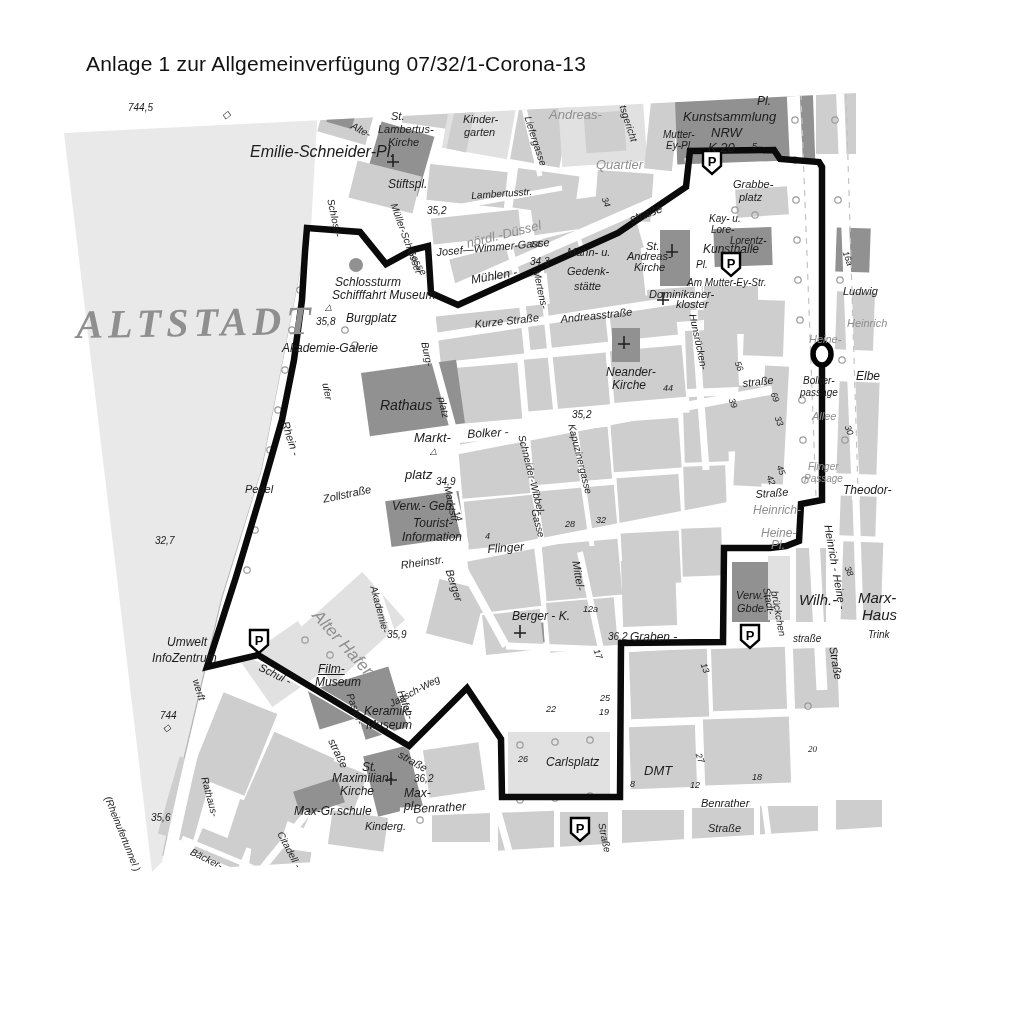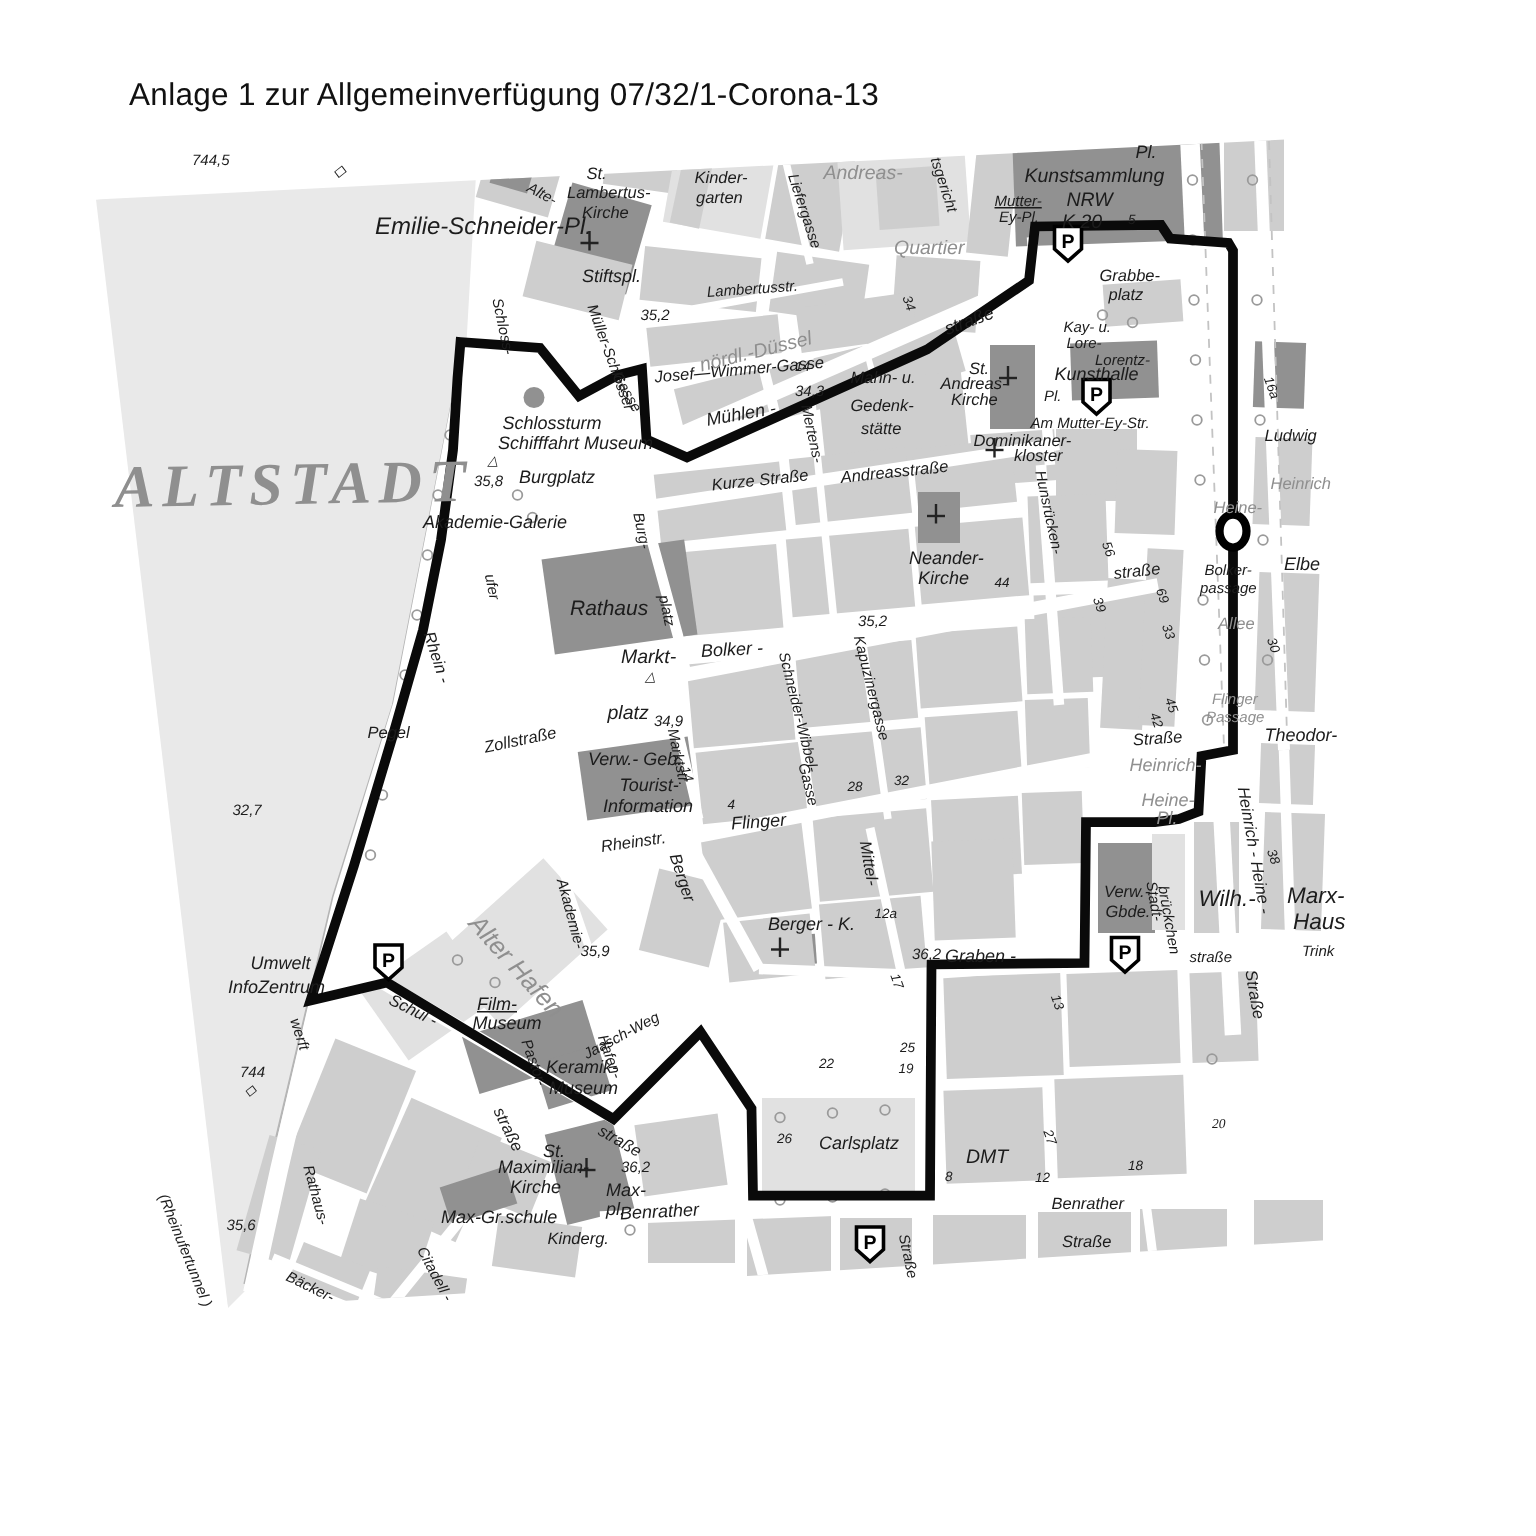--- a/index.html
+++ b/index.html
@@ -251,21 +251,21 @@
         <div class="lbl" style="left: 250px; top: 144px; font-size: 16px;">Emilie-Schneider-Pl.</div>
         <div class="lbl" style="left: 391px; top: 111px; font-size: 11px;">St.</div>
         <div class="lbl" style="left: 378px; top: 124px; font-size: 11px;">Lambertus-</div>
         <div class="lbl" style="left: 388px; top: 137px; font-size: 11px;">Kirche</div>
         <div class="lbl" style="left: 463px; top: 114px; font-size: 11px;">Kinder-</div>
         <div class="lbl" style="left: 464px; top: 127px; font-size: 11px;">garten</div>
         <div class="lbl" style="left: 532px; top: 115px; font-size: 10px; transform: rotate(72deg);">Liefergasse</div>
         <div class="lbl g" style="left: 549px; top: 108px; font-size: 13px;">Andreas-</div>
         <div class="lbl g" style="left: 596px; top: 158px; font-size: 13px;">Quartier</div>
         <div class="lbl" style="left: 627px; top: 104px; font-size: 10px; transform: rotate(72deg);">tsgericht</div>
-        <div class="lbl" style="left: 663px; top: 130px; font-size: 10px; text-decoration: underline;">Mutter-</div>
+        <div class="lbl" style="left: 663px; top: 130px; font-size: 10px;">Mutter-</div>
         <div class="lbl" style="left: 666px; top: 141px; font-size: 10px;">Ey-Pl.</div>
         <div class="lbl" style="left: 683px; top: 110px; font-size: 13px;">Kunstsammlung</div>
         <div class="lbl" style="left: 711px; top: 126px; font-size: 13px;">NRW</div>
         <div class="lbl" style="left: 708px; top: 141px; font-size: 13px;">K 20</div>
         <div class="lbl" style="left: 757px; top: 95px; font-size: 12px;">Pl.</div>
         <div class="lbl" style="left: 733px; top: 179px; font-size: 11px;">Grabbe-</div>
         <div class="lbl" style="left: 739px; top: 192px; font-size: 11px;">platz</div>
         <div class="lbl" style="left: 388px; top: 178px; font-size: 12px;">Stiftspl.</div>
         <div class="lbl" style="left: 427px; top: 206px; font-size: 10px;">35,2</div>
         <div class="lbl" style="left: 354px; top: 121px; font-size: 10px; transform: rotate(28deg);">Alte-</div>

